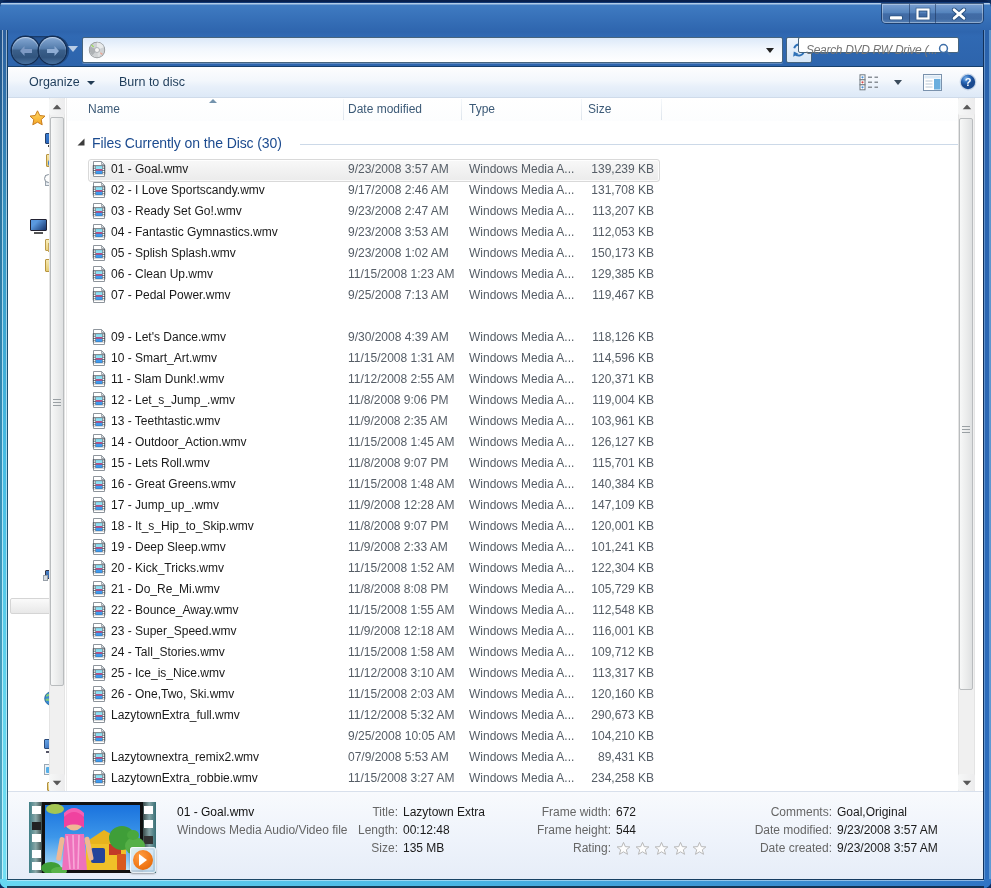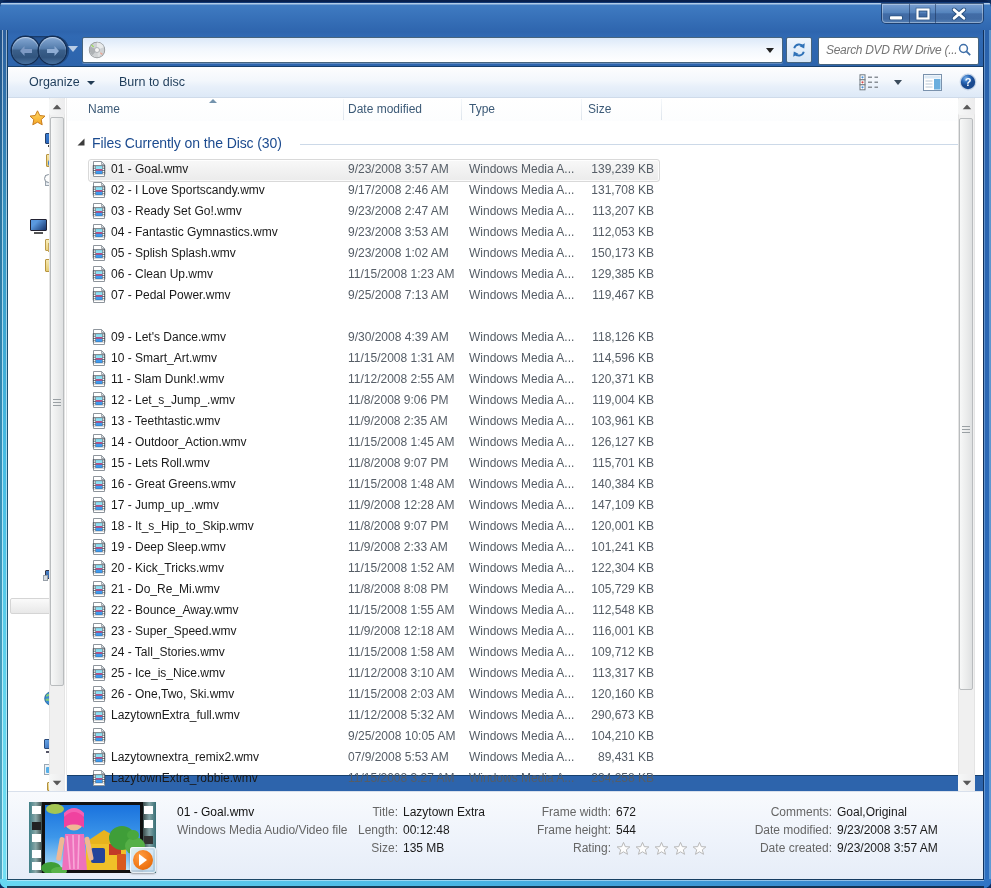--- a/index.html
+++ b/index.html
@@ -36,25 +36,25 @@
 .cir.back{left:12px}.cir.fwd{left:39px}
 .cir svg{position:absolute;left:50%;top:50%;transform:translate(-50%,-50%)}
 .navdrop{position:absolute;left:68px;top:46px;width:0;height:0;border-left:5px solid transparent;border-right:5px solid transparent;border-top:6px solid #b9cde6}
 
 .addr{position:absolute;left:82px;top:37px;width:701px;height:26px;border:1px solid #46647e;border-radius:2px;
  background:linear-gradient(180deg,#dce9f9 0%,#f2f7fd 45%,#fff 100%);box-shadow:0 1px 0 rgba(255,255,255,.25)}
 .addr .crumb{position:absolute;left:24px;top:0;height:24px;line-height:24px;font-size:12.5px;color:#000;white-space:nowrap}
 .tri{display:inline-block;width:0;height:0;border-top:4px solid transparent;border-bottom:4px solid transparent;border-left:6px solid #111;margin:0 9px 0 7px;vertical-align:-1px}
 .addr .drop{position:absolute;right:8px;top:10px;width:0;height:0;border-left:4px solid transparent;border-right:4px solid transparent;border-top:5px solid #222}
 .refresh{position:absolute;left:786px;top:37px;width:26px;height:26px;border:1px solid #46647e;border-radius:2px;background:linear-gradient(180deg,#eef5fd,#d7e6f6)}
-.search{position:absolute;left:818px;top:37px;width:161px;height:28px;border:1px solid #46647e;border-radius:2px;background:#fff}
+.search{position:absolute;left:798px;top:37px;width:161px;height:16px;border:1px solid #46647e;border-radius:2px;background:#fff}
 .search .ph{position:absolute;left:7px;top:0;height:24px;line-height:24px;font-style:italic;font-size:12px;color:#757575;letter-spacing:-0.3px}
 .search svg{position:absolute;right:6px;top:5px}
 
-.content{position:absolute;left:8px;top:67px;width:975px;height:708px;background:#fff;box-shadow:0 0 0 1px #17406e}
+.content{position:absolute;left:8px;top:67px;width:975px;height:812px;background:#fff;box-shadow:0 0 0 1px #17406e}
 .toolbar{position:absolute;left:0;top:0;width:975px;height:31px;
  background:linear-gradient(180deg,#fdfdfe 0%,#f3f7fc 45%,#e8f0fa 65%,#dde9f7 100%);border-bottom:1px solid #cfdbea}
 .tbtn{position:absolute;top:0;height:30px;line-height:30px;font-size:12.5px;color:#1e3c5a}
 .org{left:21px}.burn{left:111px}
 .orgdrop{display:inline-block;width:0;height:0;border-left:4px solid transparent;border-right:4px solid transparent;border-top:4px solid #223c55;margin-left:7px;vertical-align:1px}
 
 .navpane{position:absolute;left:0;top:31px;width:58px;height:693px;background:#fff}
 .navline{position:absolute;left:58px;top:31px;width:1px;height:693px;background:#ececec}
 
 .sbar{position:absolute;background:#f0f0f0;box-shadow:inset 1px 0 0 #e4e4e4,inset -1px 0 0 #e4e4e4}

